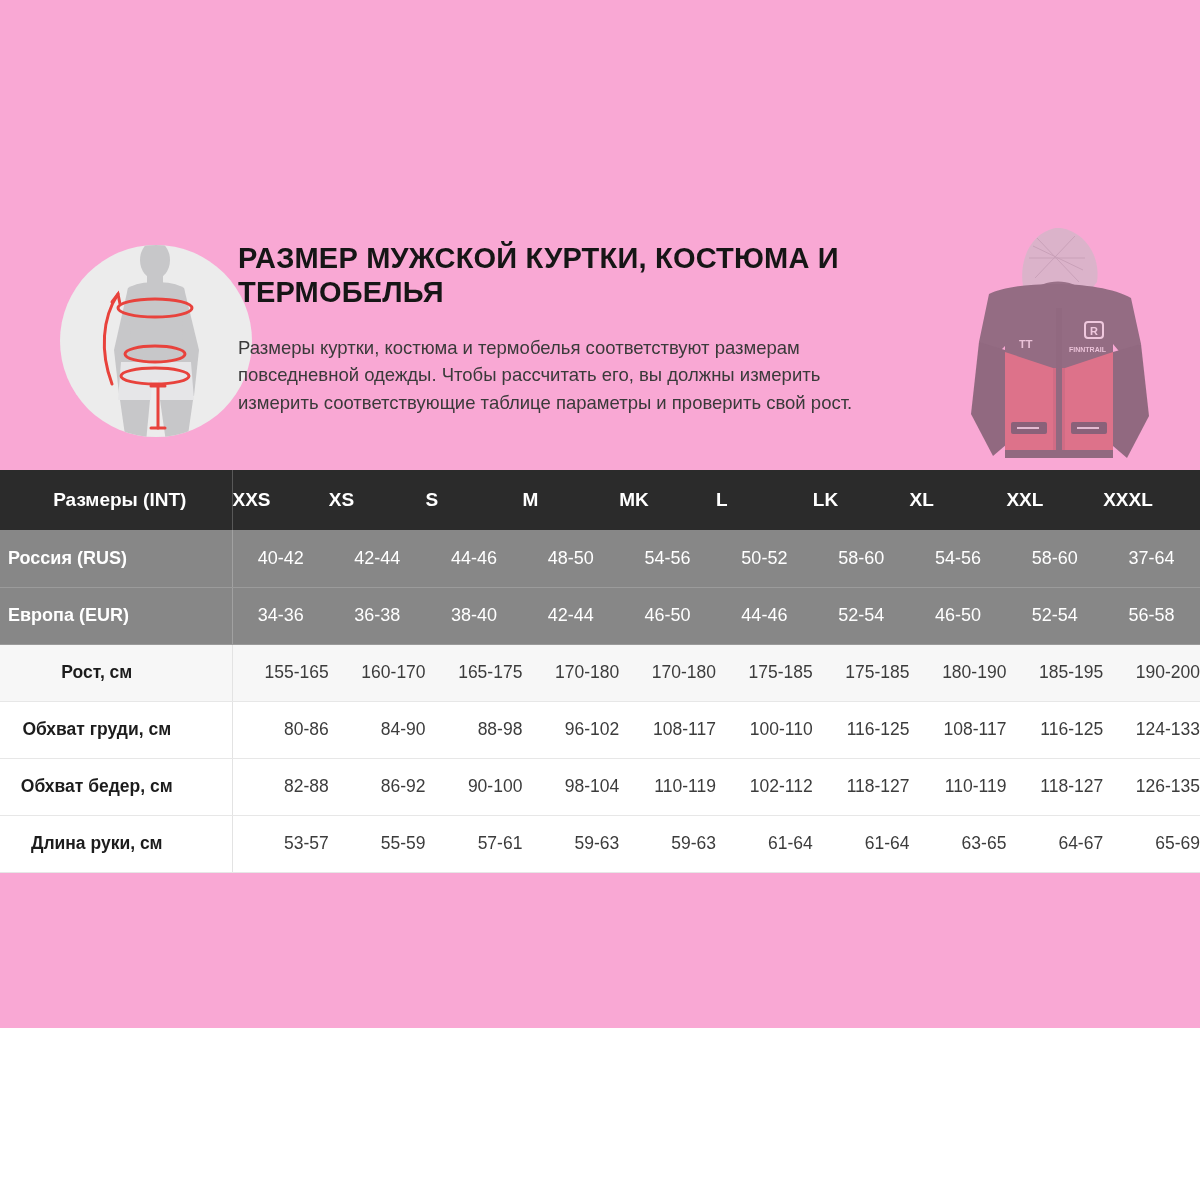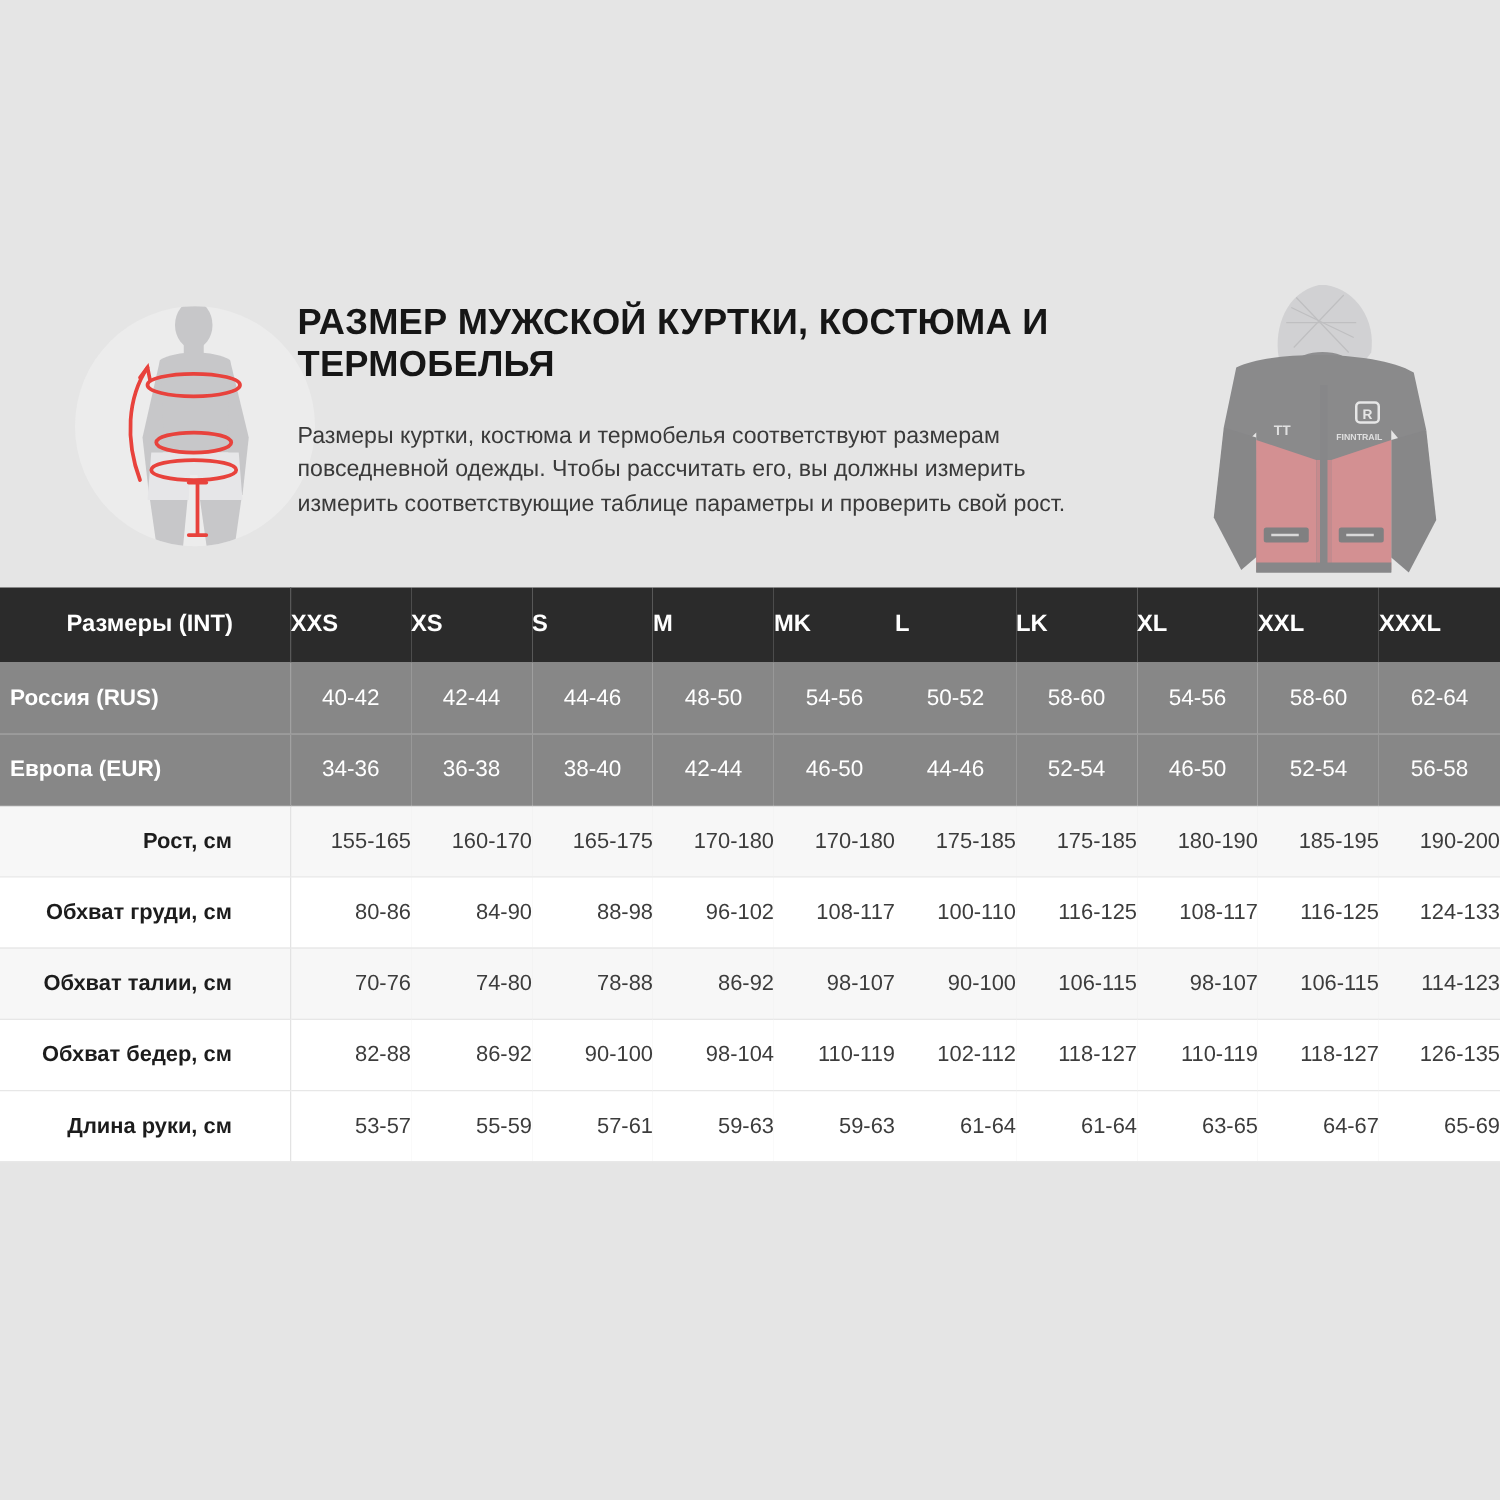--- a/index.html
+++ b/index.html
@@ -1,18 +1,18 @@
 <!DOCTYPE html>
 <html><head>
 <meta charset="utf-8">
 <style>
   * { margin:0; padding:0; box-sizing:border-box; }
   html,body { background:#ffffff; }
   body { font-family:"Liberation Sans", sans-serif; }
-  .page { position:relative; width:1200px; height:1200px; background:#e5e5e5; overflow:hidden; }
+  .page { position:relative; width:1200px; height:1028px; background:#f9a8d4; overflow:hidden; }
 
   
   .diagram { position:absolute; left:58px; top:238px; }
   .intro { position:absolute; left:238px; top:242px; width:690px; }
   .page-title {
     font-size:29px; line-height:1.17; font-weight:bold; color:#161616;
     text-transform:uppercase; letter-spacing:0.2px; width:650px; margin-bottom:24px;
   }
   .page-desc { font-size:18.5px; line-height:1.48; color:#3a3a3a; width:668px; }
 
@@ -36,21 +36,21 @@
     border-bottom:1px solid #9b9b9b;
   }
   tr.region th { text-align:left; padding-left:8px; font-weight:bold; border-right:1px solid #a1a1a1; }
   tr.region td { text-align:center; }
 
   tr.measure th, tr.measure td {
     background:#ffffff; font-size:17.5px; height:57px;
     border-bottom:1px solid #e7e7e7;
   }
   tr.measure th {
-    text-align:right; padding:6px 46px 6px 8px; font-weight:bold; color:#1c1c1c;
+    text-align:center; padding:6px 46px 6px 8px; font-weight:bold; color:#1c1c1c;
     line-height:1.3; border-right:1px solid #e3e3e3;margin-left:46px;
   }
   tr.measure td { text-align:right; color:#3c3c3c; }
   tr.measure.shade th, tr.measure.shade td { background:#f7f7f7; }
 </style>
 </head>
 <body>
 
 <div class="page">
 
@@ -166,21 +166,21 @@
           <th>Россия (RUS)</th>
           <td>40-42</td>
           <td>42-44</td>
           <td>44-46</td>
           <td>48-50</td>
           <td>54-56</td>
           <td>50-52</td>
           <td>58-60</td>
           <td>54-56</td>
           <td>58-60</td>
-          <td>62-64</td>
+          <td>37-64</td>
         </tr>
         <tr class="region">
           <th>Европа (EUR)</th>
           <td>34-36</td>
           <td>36-38</td>
           <td>38-40</td>
           <td>42-44</td>
           <td>46-50</td>
           <td>44-46</td>
           <td>52-54</td>
@@ -207,33 +207,20 @@
           <td>84-90</td>
           <td>88-98</td>
           <td>96-102</td>
           <td>108-117</td>
           <td>100-110</td>
           <td>116-125</td>
           <td>108-117</td>
           <td>116-125</td>
           <td>124-133</td>
         </tr>
-        <tr class="measure shade">
-          <th>Обхват талии, см</th>
-          <td>70-76</td>
-          <td>74-80</td>
-          <td>78-88</td>
-          <td>86-92</td>
-          <td>98-107</td>
-          <td>90-100</td>
-          <td>106-115</td>
-          <td>98-107</td>
-          <td>106-115</td>
-          <td>114-123</td>
-        </tr>
         <tr class="measure">
           <th>Обхват бедер, см</th>
           <td>82-88</td>
           <td>86-92</td>
           <td>90-100</td>
           <td>98-104</td>
           <td>110-119</td>
           <td>102-112</td>
           <td>118-127</td>
           <td>110-119</td>

